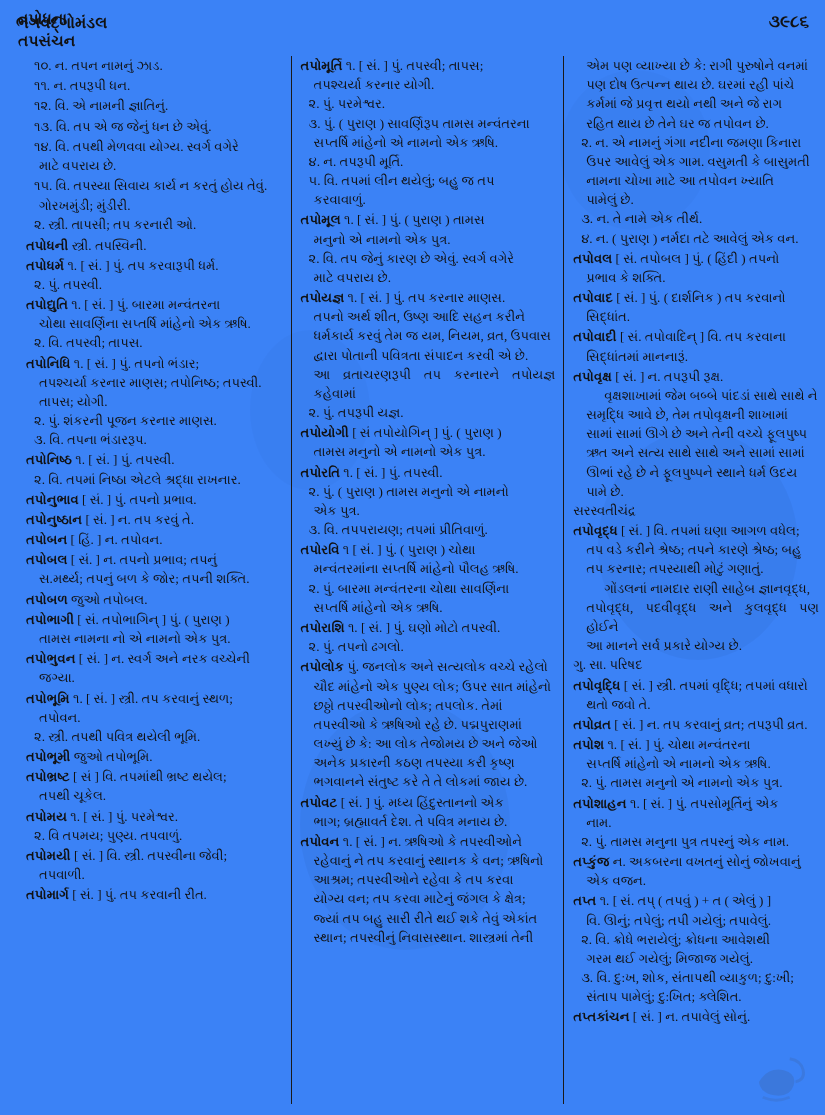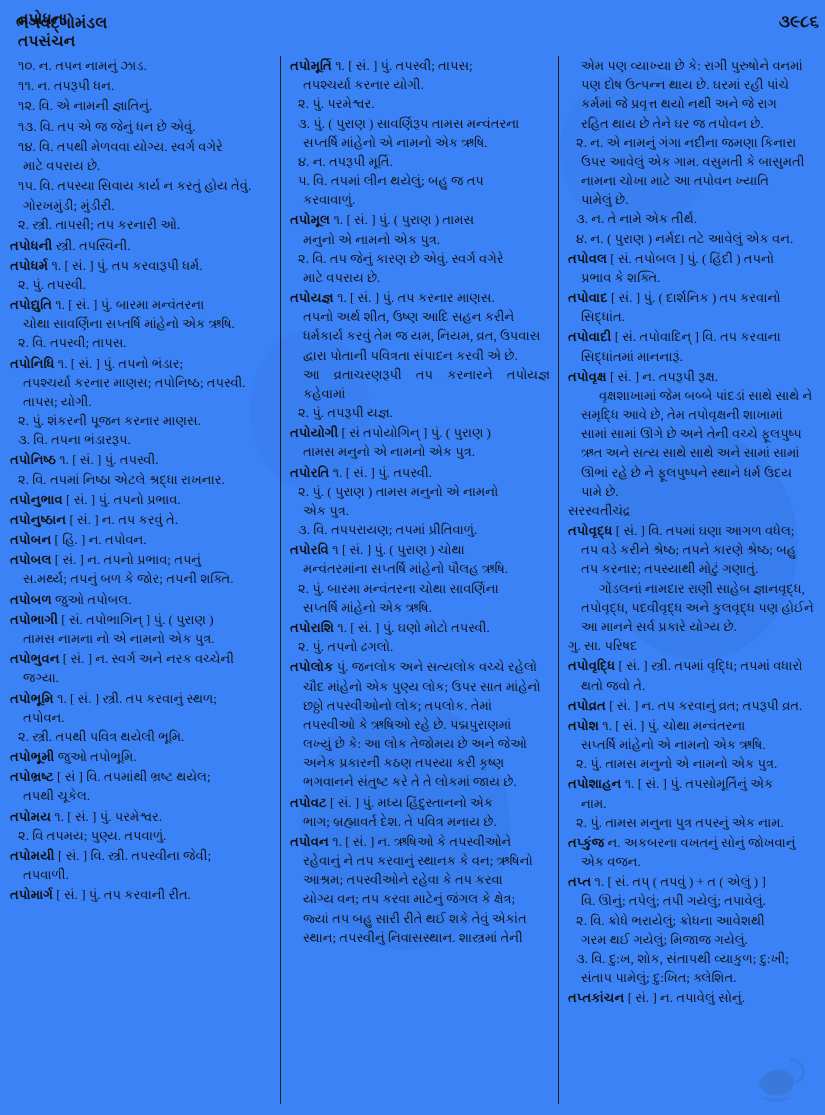--- a/index.html
+++ b/index.html
@@ -44,39 +44,39 @@
   .rh-center {
     position: absolute;
     left: 6px; right: 0;
     top: 6px;
     text-align: left;
     font-size: 16px;
     font-weight: bold;
   }
   .rh-right {
     position: absolute;
-    right: 0;
+    right: 10px;
     top: 4px;
     font-size: 17px;
     font-weight: bold;
   }
 
   
   .columns {
     display: flex;
     height: 1048px;
     margin-top: 2px;
   }
   .col {
     box-sizing: border-box;
     font-size: 13.1px;
     line-height: 1.465;
     overflow: hidden;
   }
-  .col-1 { width: 272px; padding-right: 8px; }
+  .col-1 { width: 272px; padding-right: 8px; margin-left: 16px; }
   .col-2 {
     width: 281px;
     padding-left: 9px;
     padding-right: 8px;
     border-left: 1.2px solid #1a1a1a;
     border-right: 1.2px solid #1a1a1a;
   }
   .col-3 { width: 262px; padding-left: 9px; }
 
   

